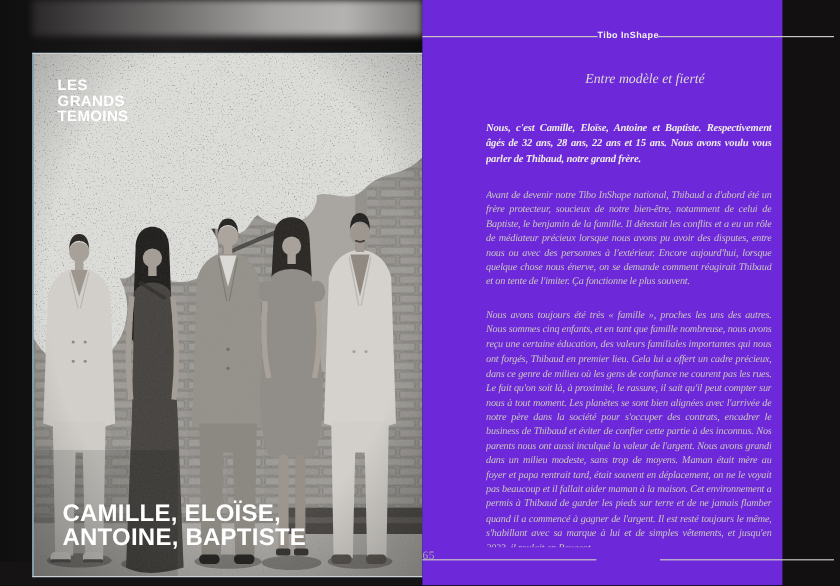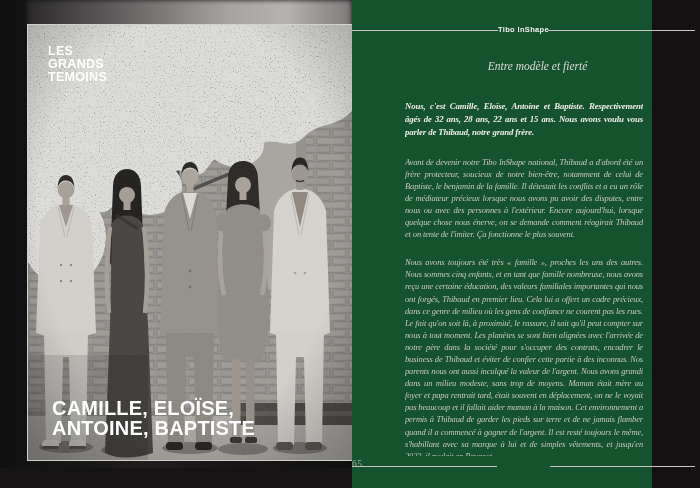--- a/index.html
+++ b/index.html
@@ -7,32 +7,32 @@
          font-family:"Liberation Sans",sans-serif;}
 
   
   .backdrop{position:absolute;left:0;top:0;width:352px;height:488px;
             background:linear-gradient(90deg,#100f0f 0%,#1e1c1d 40%,#151314 78%,#0f0e0e 100%);}
   .backdrop-glow{position:absolute;left:27px;top:0;width:325px;height:30px;
             background:linear-gradient(90deg,#2a2829 0%,#6f6d6c 35%,#a6a4a2 62%,#b5b3b1 80%,#7c7a79 100%);
             filter:blur(2.5px);}
   .backdrop-bottom{position:absolute;left:0;top:468px;width:352px;height:20px;background:#151314;}
 
-  .photo-frame{position:absolute;left:27px;top:24px;width:325px;height:437px;box-sizing:border-box;
+  .photo-frame{position:absolute;left:27px;top:44px;width:325px;height:437px;box-sizing:border-box;
                border-top:1px solid #d2d0cc;border-left:1px solid #d2d0cc;border-bottom:1px solid #d2d0cc;
                background:#0369a1;overflow:hidden;}
   .photo-frame svg{display:block;}
 
   .kicker{position:absolute;left:20px;top:20px;color:#ffffff;font-weight:bold;
           font-size:12.5px;line-height:13px;letter-spacing:.3px;}
   .photo-title{position:absolute;left:24px;top:374px;color:#ffffff;font-weight:bold;
           font-size:20px;line-height:19.5px;letter-spacing:.2px;}
 
   
-  .text-page{position:absolute;left:352px;top:0;width:300px;height:488px;background:#14532d;}
+  .text-page{position:absolute;left:352px;top:0;width:300px;height:488px;background:#6d28d9;}
   .rule{position:absolute;height:1px;background:#c9c6c2;}
   .rule.top-l{left:0;top:30px;width:146px;}
   .rule.top-r{left:196px;top:30px;width:147px;}
   .rule.bot-l{left:0;top:466px;width:145px;}
   .rule.bot-r{left:198px;top:466px;width:145px;}
 
   .running-header{position:absolute;left:0;top:25px;width:343px;text-align:center;
           color:#f4f2ee;font-weight:bold;font-size:7.5px;letter-spacing:.35px;}
   .heading{position:absolute;left:0;top:60px;width:343px;text-align:center;
           font-family:"Liberation Serif",serif;font-style:italic;font-size:11.5px;color:#dedbd6;padding-left:14px;}

